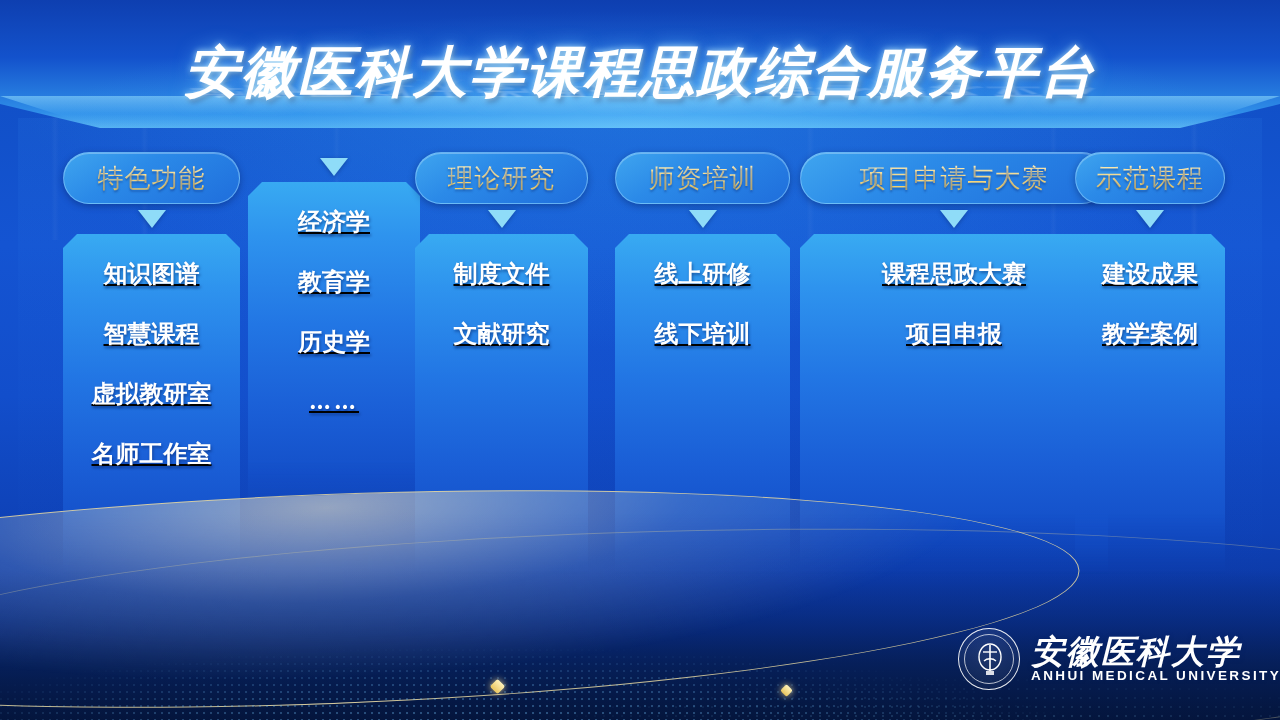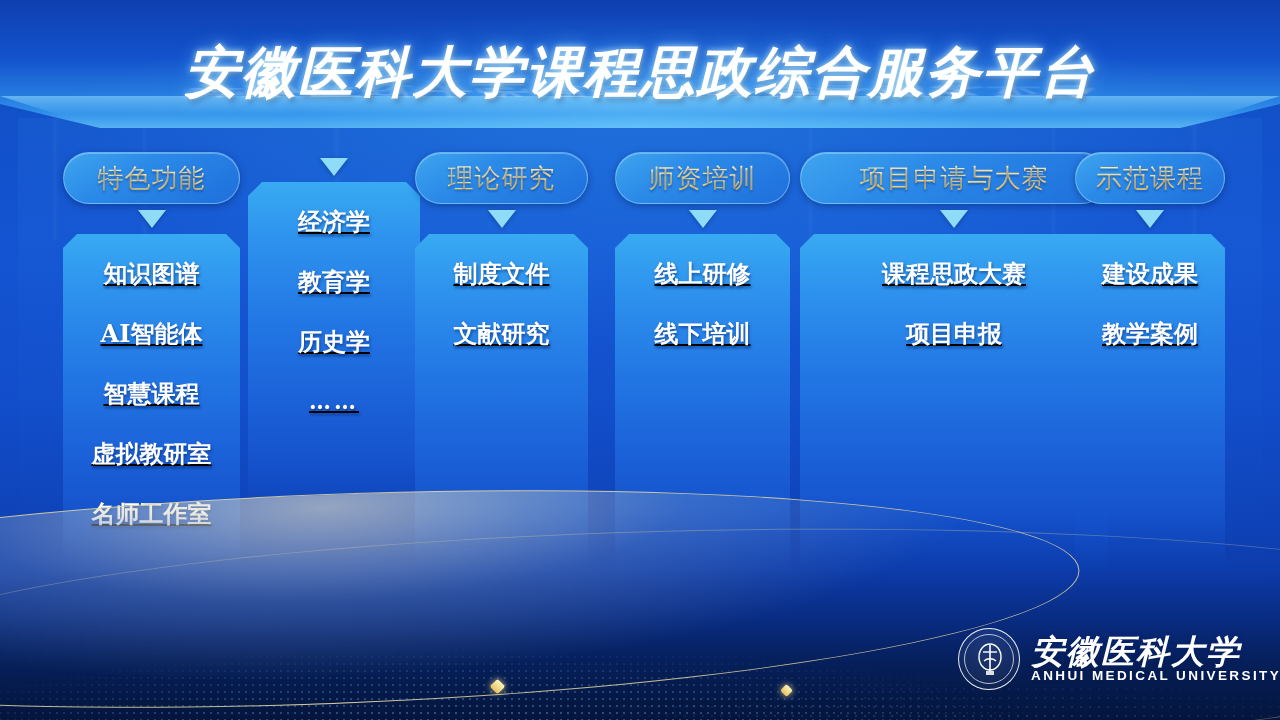--- a/index.html
+++ b/index.html
@@ -225,21 +225,20 @@
 
   <div class="cols">
 
     <div class="col" style="left:63px;width:177px;">
       <div class="pill">
         <span>特色功能</span>
       </div>
       <div class="arrow"></div>
       <div class="card">
         <div class="item">知识图谱</div>
-        <div class="item">AI智能体</div>
         <div class="item">智慧课程</div>
         <div class="item">虚拟教研室</div>
         <div class="item">名师工作室</div>
       </div>
     </div>
 
     <div class="col" style="left:248px;width:172px;">
       <div class="arrow"></div>
       <div class="card">
         <div class="item">经济学</div>

